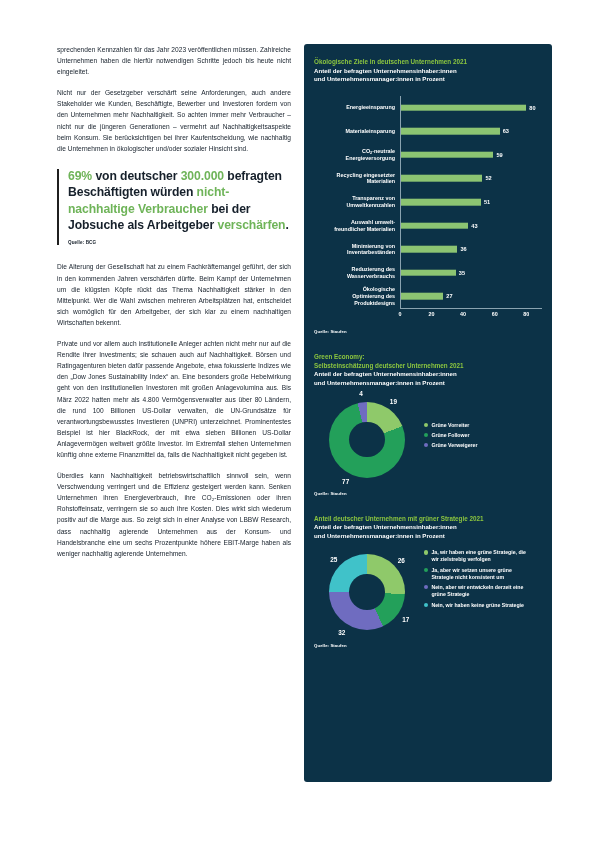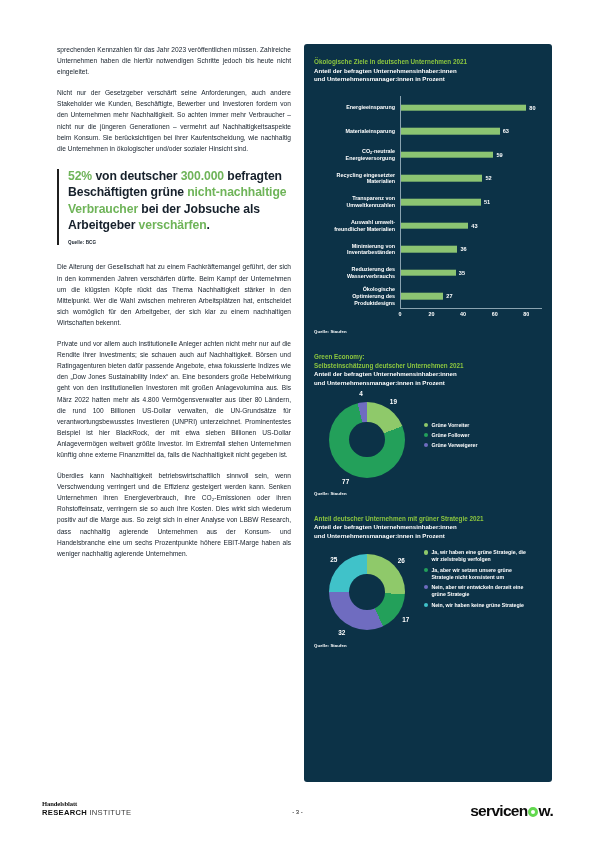--- a/index.html
+++ b/index.html
@@ -252,21 +252,21 @@
 <body>
 
 <div id="page">
 
   <div class="text-col">
     <p class="para">sprechenden Kennzahlen für das Jahr 2023 veröffentlichen müssen. Zahlreiche Unternehmen haben die hierfür notwendigen Schritte jedoch bis heute nicht eingeleitet.</p>
     <p class="para">Nicht nur der Gesetzgeber verschärft seine Anforderungen, auch andere Stakeholder wie Kunden, Beschäftigte, Bewerber und Investoren fordern von den Unternehmen mehr Nachhaltigkeit. So achten immer mehr Verbraucher – nicht nur die jüngeren Generationen – vermehrt auf Nachhaltigkeitsaspekte beim Konsum. Sie berücksichtigen bei ihrer Kaufentscheidung, wie nachhaltig die Unternehmen in ökologischer und/oder sozialer Hinsicht sind.</p>
 
     <div class="quote-block">
       <div class="quote-text">
-        <span class="g">52%</span><span> von deutscher </span><span class="g">300.000</span><span> befragten Beschäftigten grüne </span><span class="g">nicht-nachhaltige Verbraucher</span><span> bei der Jobsuche als Arbeitgeber </span><span class="g">verschärfen</span><span>.</span>
+        <span class="g">69%</span><span> von deutscher </span><span class="g">300.000</span><span> befragten Beschäftigten würden </span><span class="g">nicht-nachhaltige Verbraucher</span><span> bei der Jobsuche als Arbeitgeber </span><span class="g">verschärfen</span><span>.</span>
       </div>
       <div class="quote-src">Quelle: BCG</div>
     </div>
 
     <p class="para">Die Alterung der Gesellschaft hat zu einem Fachkräftemangel geführt, der sich in den kommenden Jahren verschärfen dürfte. Beim Kampf der Unternehmen um die klügsten Köpfe rückt das Thema Nachhaltigkeit stärker in den Mittelpunkt. Wer die Wahl zwischen mehreren Arbeitsplätzen hat, entscheidet sich womöglich für den Arbeitgeber, der sich klar zu einem nachhaltigen Wirtschaften bekennt.</p>
     <p class="para">Private und vor allem auch institutionelle Anleger achten nicht mehr nur auf die Rendite ihrer Investments; sie schauen auch auf Nachhaltigkeit. Börsen und Ratingagenturen bieten dafür passende Angebote, etwa fokussierte Indizes wie den „Dow Jones Sustainability Index“ an. Eine besonders große Hebelwirkung geht von den institutionellen Investoren mit großen Anlagevolumina aus. Bis März 2022 hatten mehr als 4.800 Vermögensverwalter aus über 80 Ländern, die rund 100 Billionen US-Dollar verwalten, die UN-Grundsätze für verantwortungsbewusstes Investieren (UNPRI) unterzeichnet. Prominentestes Beispiel ist hier BlackRock, der mit etwa sieben Billionen US-Dollar Anlagevermögen weltweit größte Investor. Im Extremfall stehen Unternehmen künftig ohne externe Finanzmittel da, falls die Nachhaltigkeit nicht gegeben ist.</p>
     <p class="para">Überdies kann Nachhaltigkeit betriebswirtschaftlich sinnvoll sein, wenn Verschwendung verringert und die Effizienz gesteigert werden kann. Senken Unternehmen ihren Energieverbrauch, ihre CO₂-Emissionen oder ihren Rohstoffeinsatz, verringern sie so auch ihre Kosten. Dies wirkt sich wiederum positiv auf die Marge aus. So zeigt sich in einer Analyse von LBBW Research, dass nachhaltig agierende Unternehmen aus der Konsum- und Handelsbranche eine um sechs Prozentpunkte höhere EBIT-Marge haben als weniger nachhaltig agierende Unternehmen.</p>
   </div>
 
   <div class="panel">
@@ -416,22 +416,14 @@
               <span class="legend-text">Nein, wir haben keine grüne Strategie</span>
             </div>
           </div>
         </div>
 
       <div class="src" style="margin-top:-7px;">Quelle: Staufen</div>
     </div>
 
   </div>
 
-  <div class="footer">
-    <div class="hb-logo">
-      <div class="hb-top">Handelsblatt</div>
-      <div class="hb-bottom"><b>RESEARCH</b><span> INSTITUTE</span></div>
-    </div>
-    <div class="page-num">- 3 -</div>
-    <div class="sn-logo"><span>servicen</span><span class="o-ring"></span><span>w</span><span class="dot">.</span></div>
-  </div>
 
 </div>
 
 </body></html>

